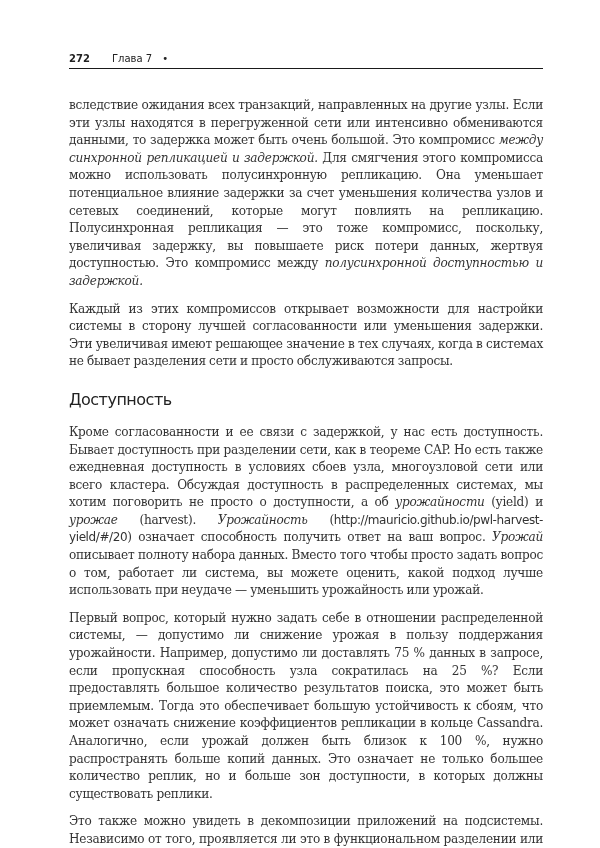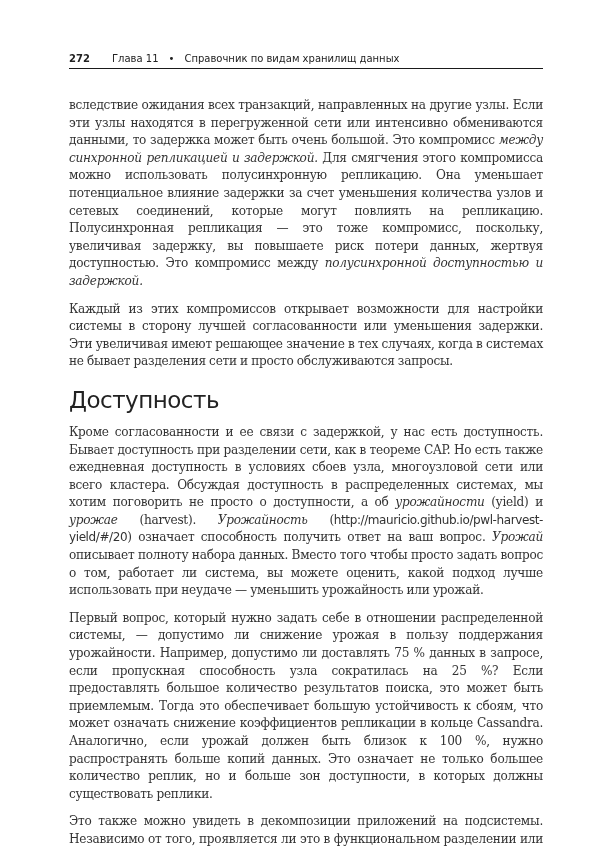--- a/index.html
+++ b/index.html
@@ -15,33 +15,32 @@
     .running-head .bullet { margin: 0 10px; }
     .body-text {
       position: absolute; top: 93px; left: 0; width: 474px;
       font-family: "DejaVu Serif", serif; font-size: 12.1px; line-height: 17.6px;
       color: #333; text-align: justify; letter-spacing: -0.25px; word-spacing: -0.3px;
     }
     p { margin: 4px 0 10px 0; }
     em { font-style: italic; }
     .url { font-family: "DejaVu Sans", sans-serif; font-size: 12px; letter-spacing: -0.4px; }
     h2 {
-      font-family: "DejaVu Sans", sans-serif; font-weight: normal; font-size: 23px;
+      font-family: "DejaVu Sans", sans-serif; font-weight: normal; font-size: 16px;
       color: #222; margin: 17px 0 12px 0; letter-spacing: -0.5px; line-height: 24px;
     }
   </style>
 </head>
 <body>
 
 <div class="page">
   <div class="running-head">
     <span class="pgnum">272</span>
-    <span>Глава 11</span>
+    <span>Глава 7</span>
     <span class="bullet">•</span>
-    <span>Справочник по видам хранилищ данных</span>
   </div>
 
   <div class="body-text">
     <p><span>вследствие ожидания всех транзакций, направленных на другие узлы. Если эти узлы находятся в перегруженной сети или интенсивно обмениваются данными, то задержка может быть очень большой. Это компромисс </span><em>между синхронной репликацией и задержкой.</em><span> Для смягчения этого компромисса можно использовать полусинхронную репликацию. Она уменьшает потенциальное влияние задержки за счет уменьшения количества узлов и сетевых соединений, которые могут повлиять на репликацию. Полусинхронная репликация — это тоже компромисс, поскольку, увеличивая задержку, вы повышаете риск потери данных, жертвуя доступностью. Это компромисс между </span><em>полусинхронной доступностью и задержкой.</em></p>
 
     <p>Каждый из этих компромиссов открывает возможности для настройки системы в сторону лучшей согласованности или уменьшения задержки. Эти увеличивая имеют решающее значение в тех случаях, когда в системах не бывает разделения сети и просто обслуживаются запросы.</p>
 
     <h2>Доступность</h2>
 
     <p><span>Кроме согласованности и ее связи с задержкой, у нас есть доступность. Бывает доступность при разделении сети, как в теореме CAP. Но есть также ежедневная доступность в условиях сбоев узла, многоузловой сети или всего кластера. Обсуждая доступность в распределенных системах, мы хотим поговорить не просто о доступности, а об </span><em>урожайности</em><span> (yield) и </span><em>урожае</em><span> (harvest). </span><em>Урожайность</em><span> (</span><span class="url">http://mauricio.github.io/pwl-harvest-yield/#/20</span><span>) означает способность получить ответ на ваш вопрос. </span><em>Урожай</em><span> описывает полноту набора данных. Вместо того чтобы просто задать вопрос о том, работает ли система, вы можете оценить, какой подход лучше использовать при неудаче — уменьшить урожайность или урожай.</span></p>

